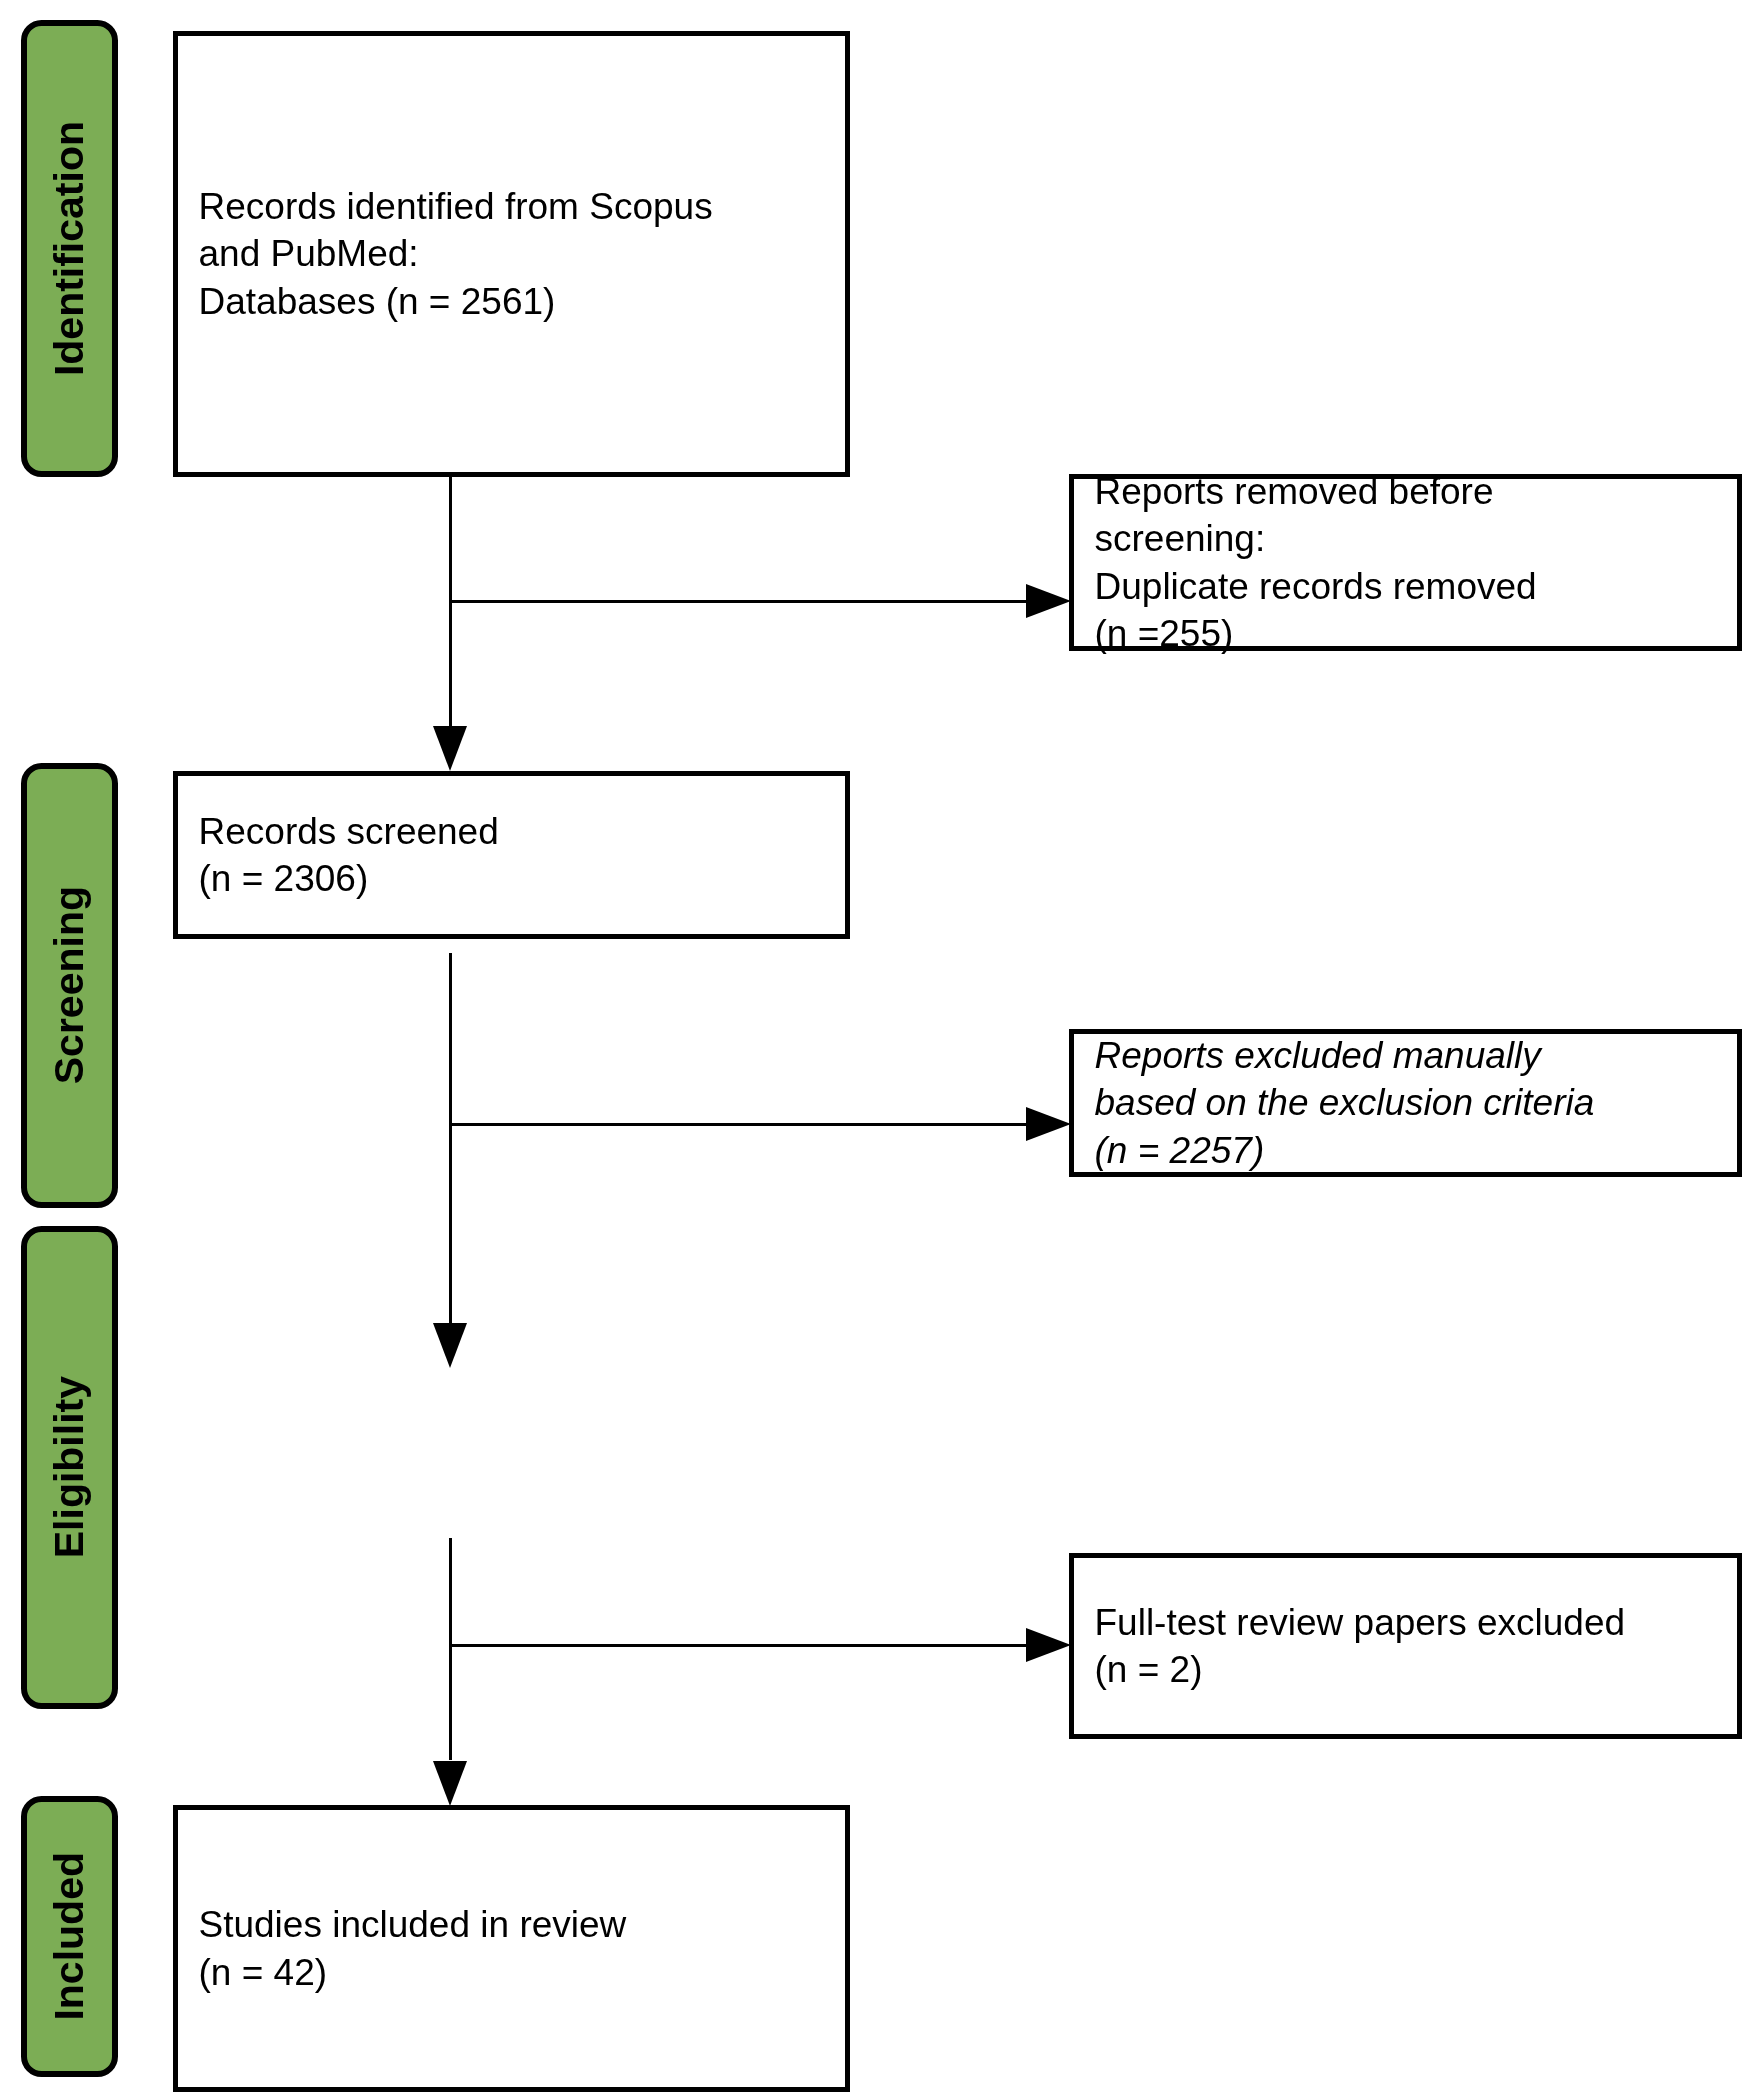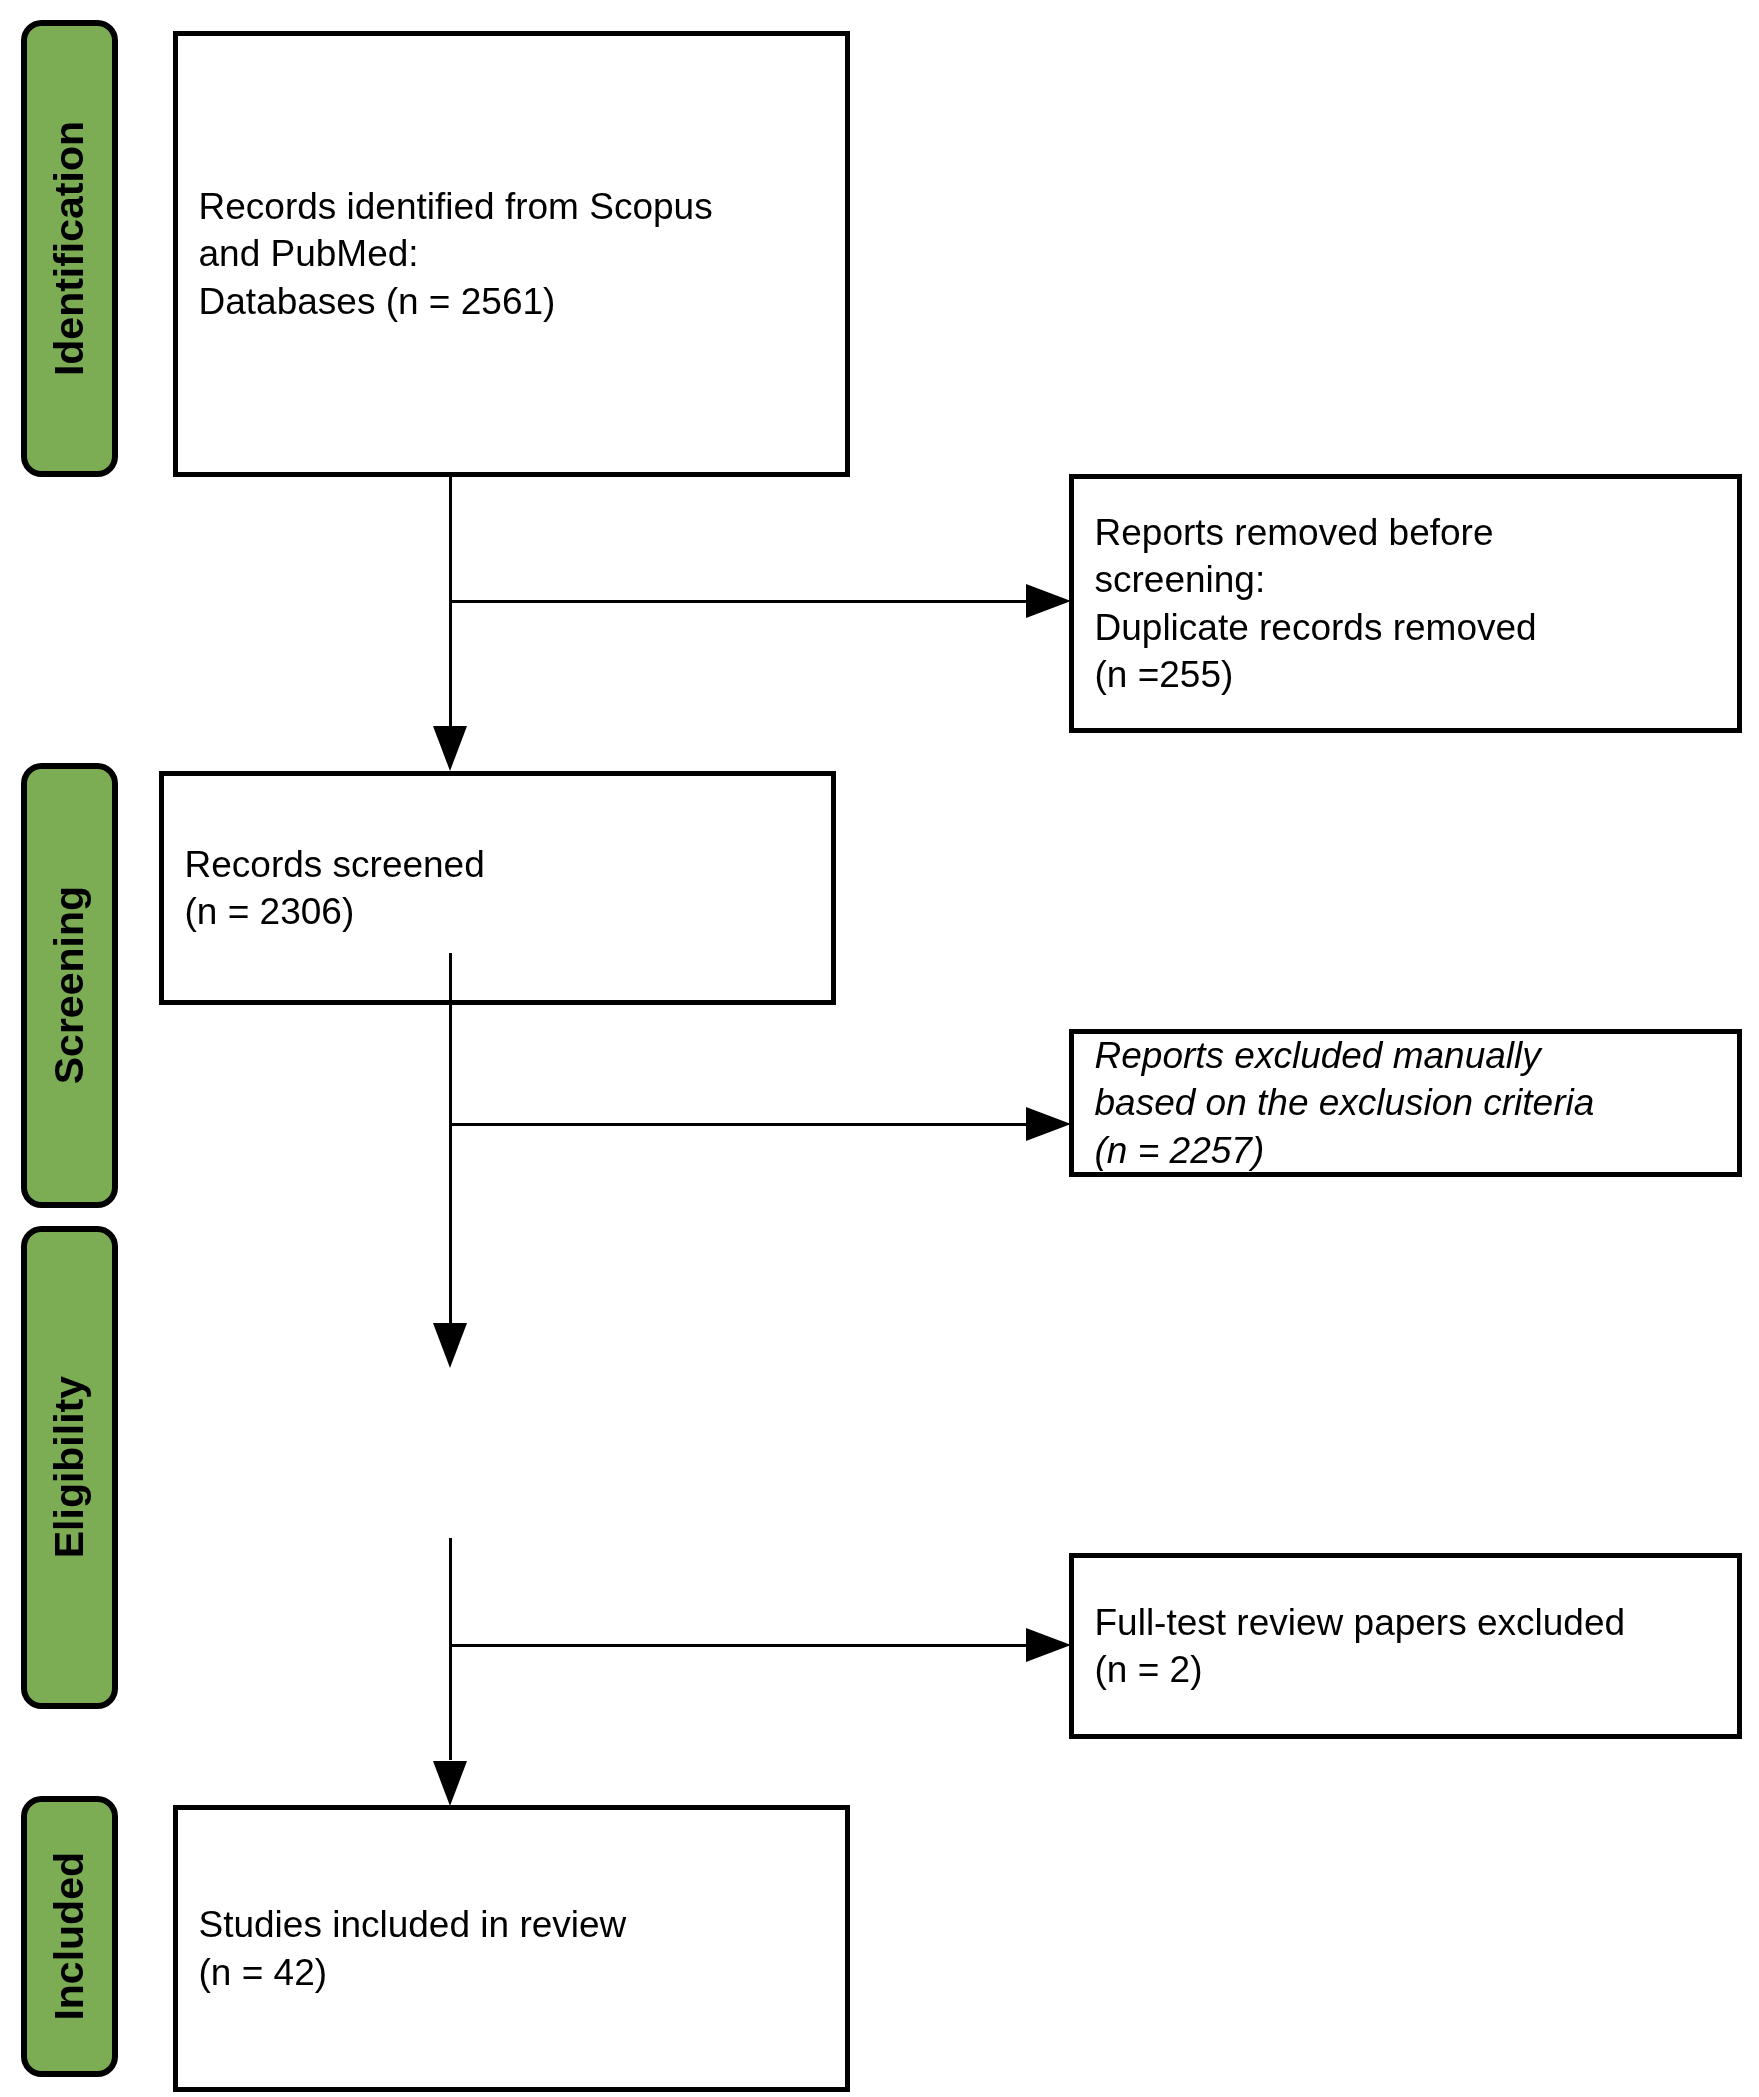--- a/index.html
+++ b/index.html
@@ -106,32 +106,32 @@
   <div class="stage-bar" style="left:21px; top:1796px; width:97px; height:281px;">
     <span class="stage-bar-label">Included</span>
   </div>
 
   <div class="flow-box" style="left:173px; top:31px; width:677px; height:446px;">
     <div class="flow-box-text">Records identified from Scopus
 and PubMed:
     Databases (n = 2561)</div>
   </div>
 
-  <div class="flow-box" style="left:159px; top:771px; width:677px; height:234px;">
+  <div class="flow-box" style="left:173px; top:771px; width:677px; height:168px;">
     <div class="flow-box-text">Records screened
 (n = 2306)</div>
   </div>
 
 
   <div class="flow-box" style="left:173px; top:1805px; width:677px; height:287px;justify-content:center;">
     <div class="flow-box-text">Studies included in review
 (n = 42)</div>
   </div>
 
-  <div class="flow-box" style="left:1069px; top:474px; width:673px; height:259px;">
+  <div class="flow-box" style="left:1069px; top:474px; width:673px; height:177px;">
     <div class="flow-box-text">Reports removed before
 screening:
     Duplicate records removed
     (n =255)</div>
   </div>
 
   <div class="flow-box" style="left:1069px; top:1029px; width:673px; height:148px;font-style:italic;">
     <div class="flow-box-text">Reports excluded manually
 based on the exclusion criteria
 (n = 2257)</div>

